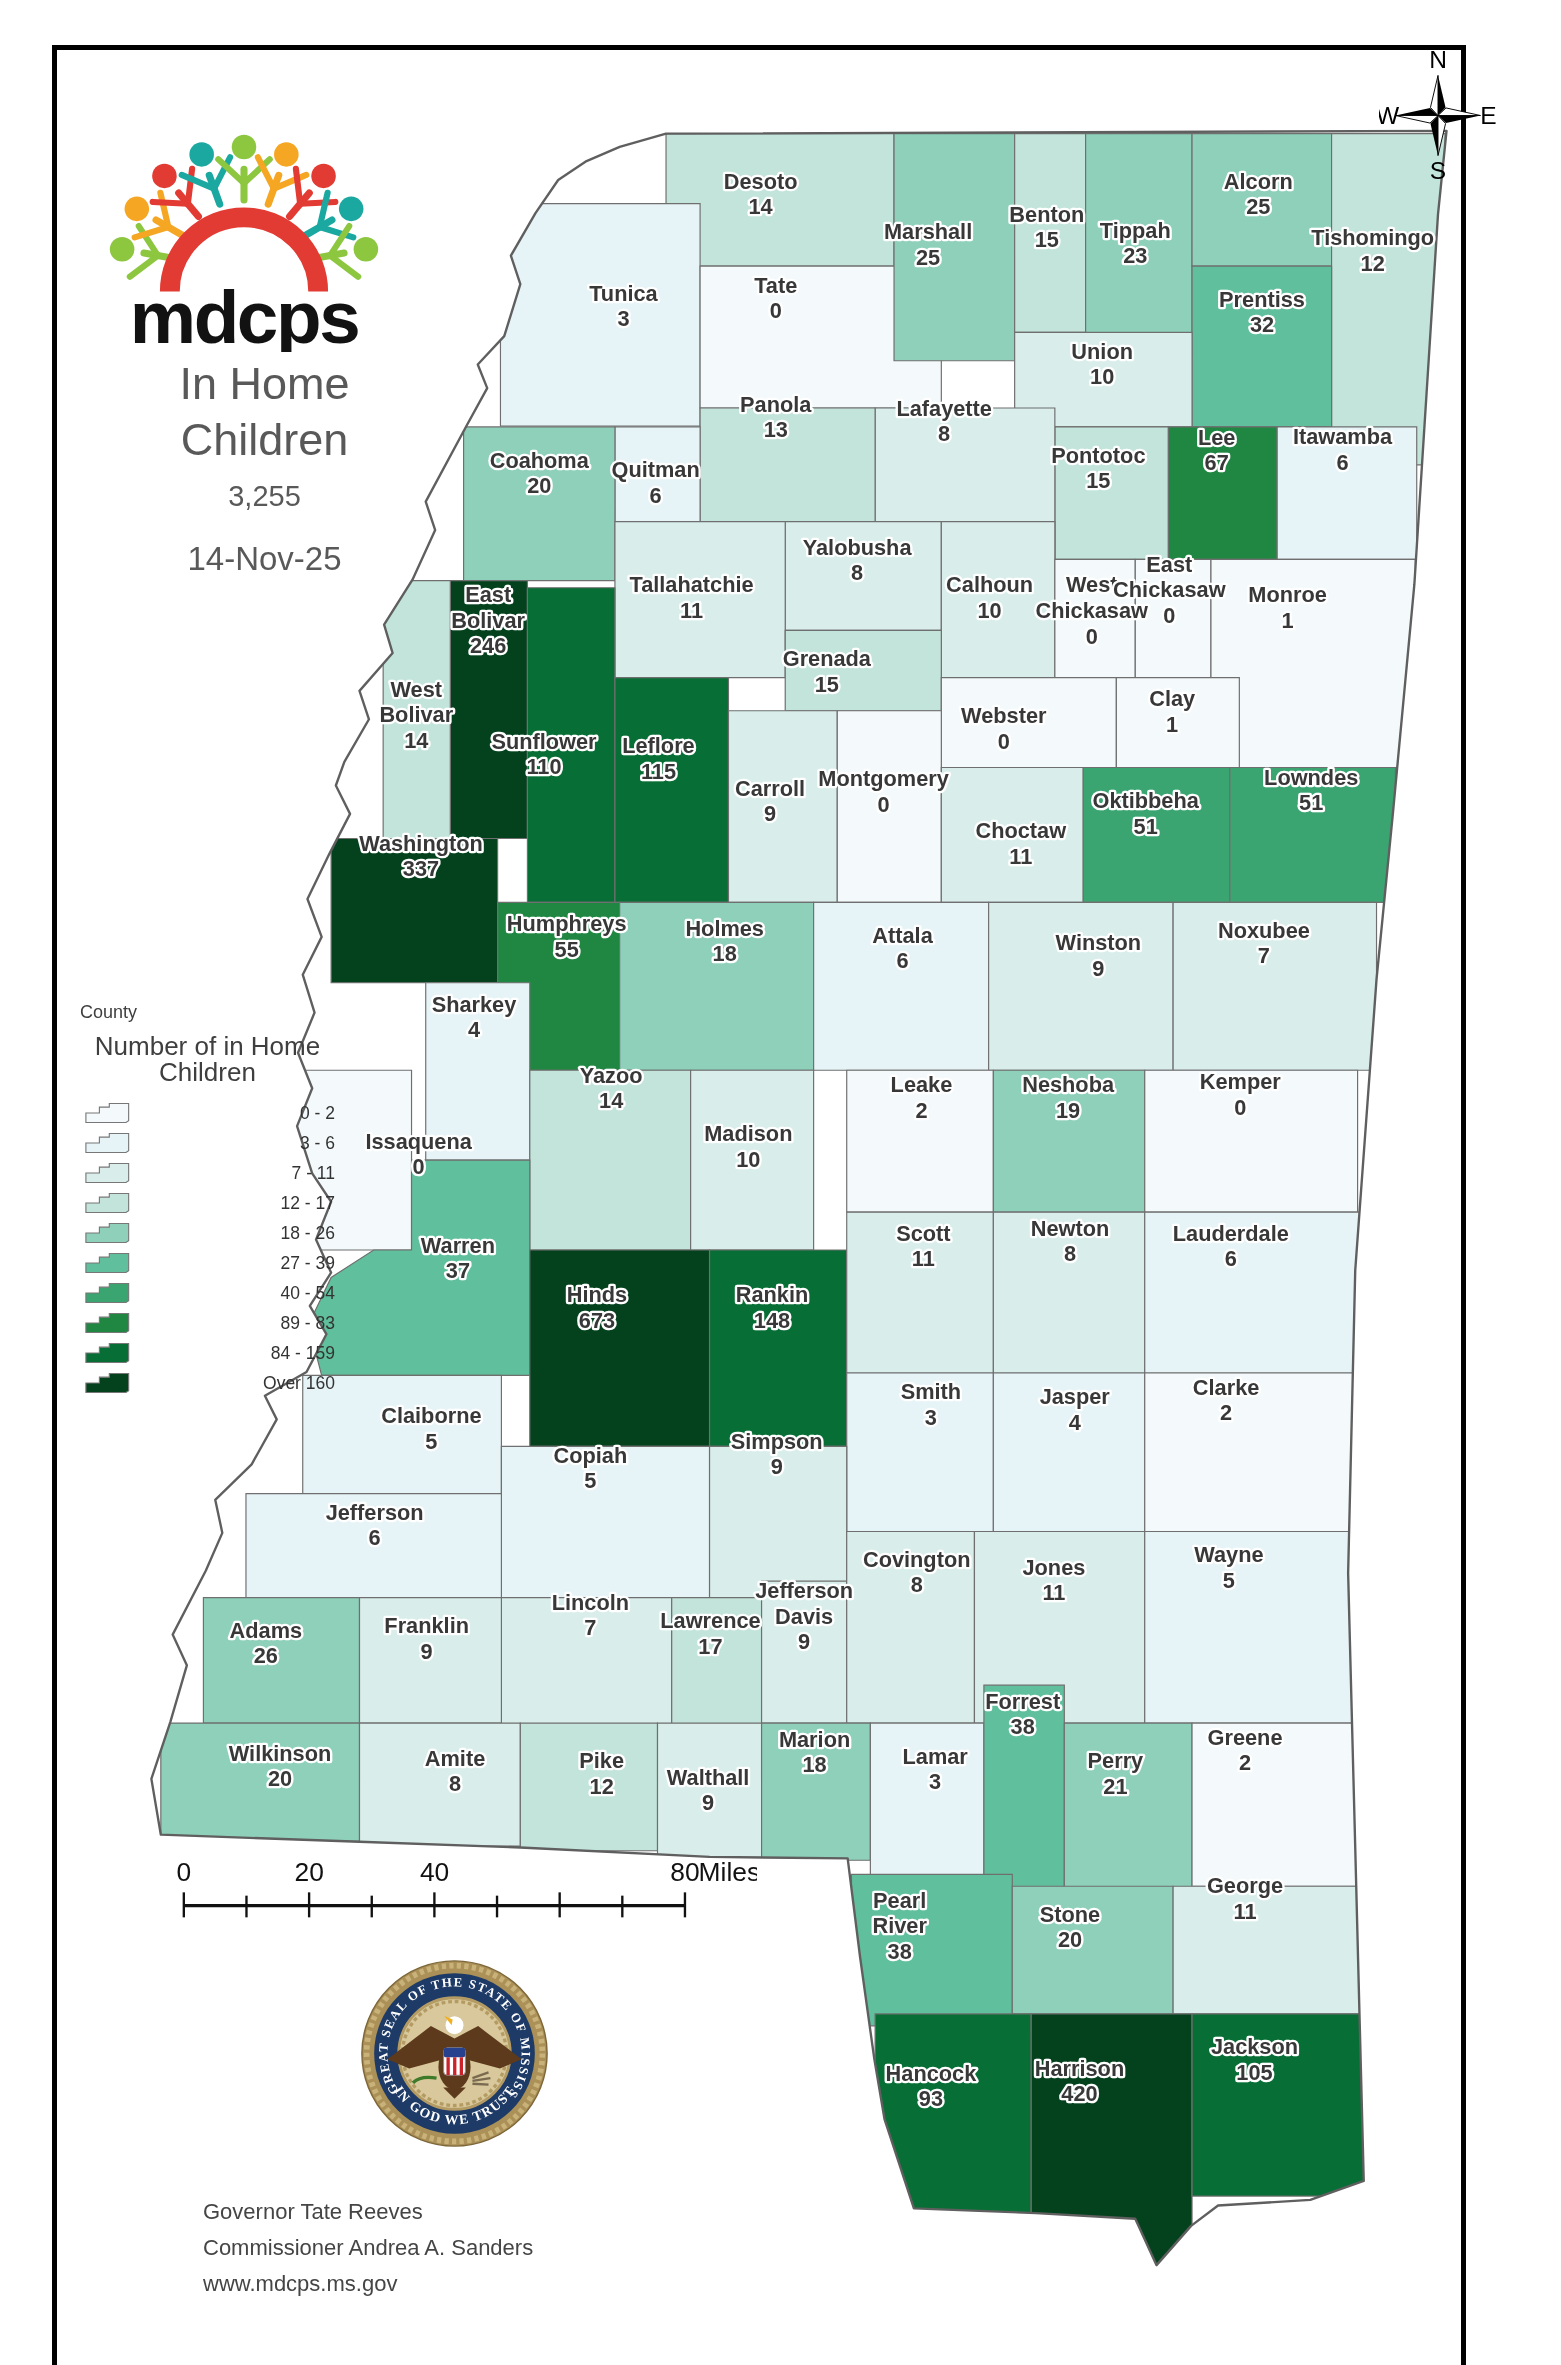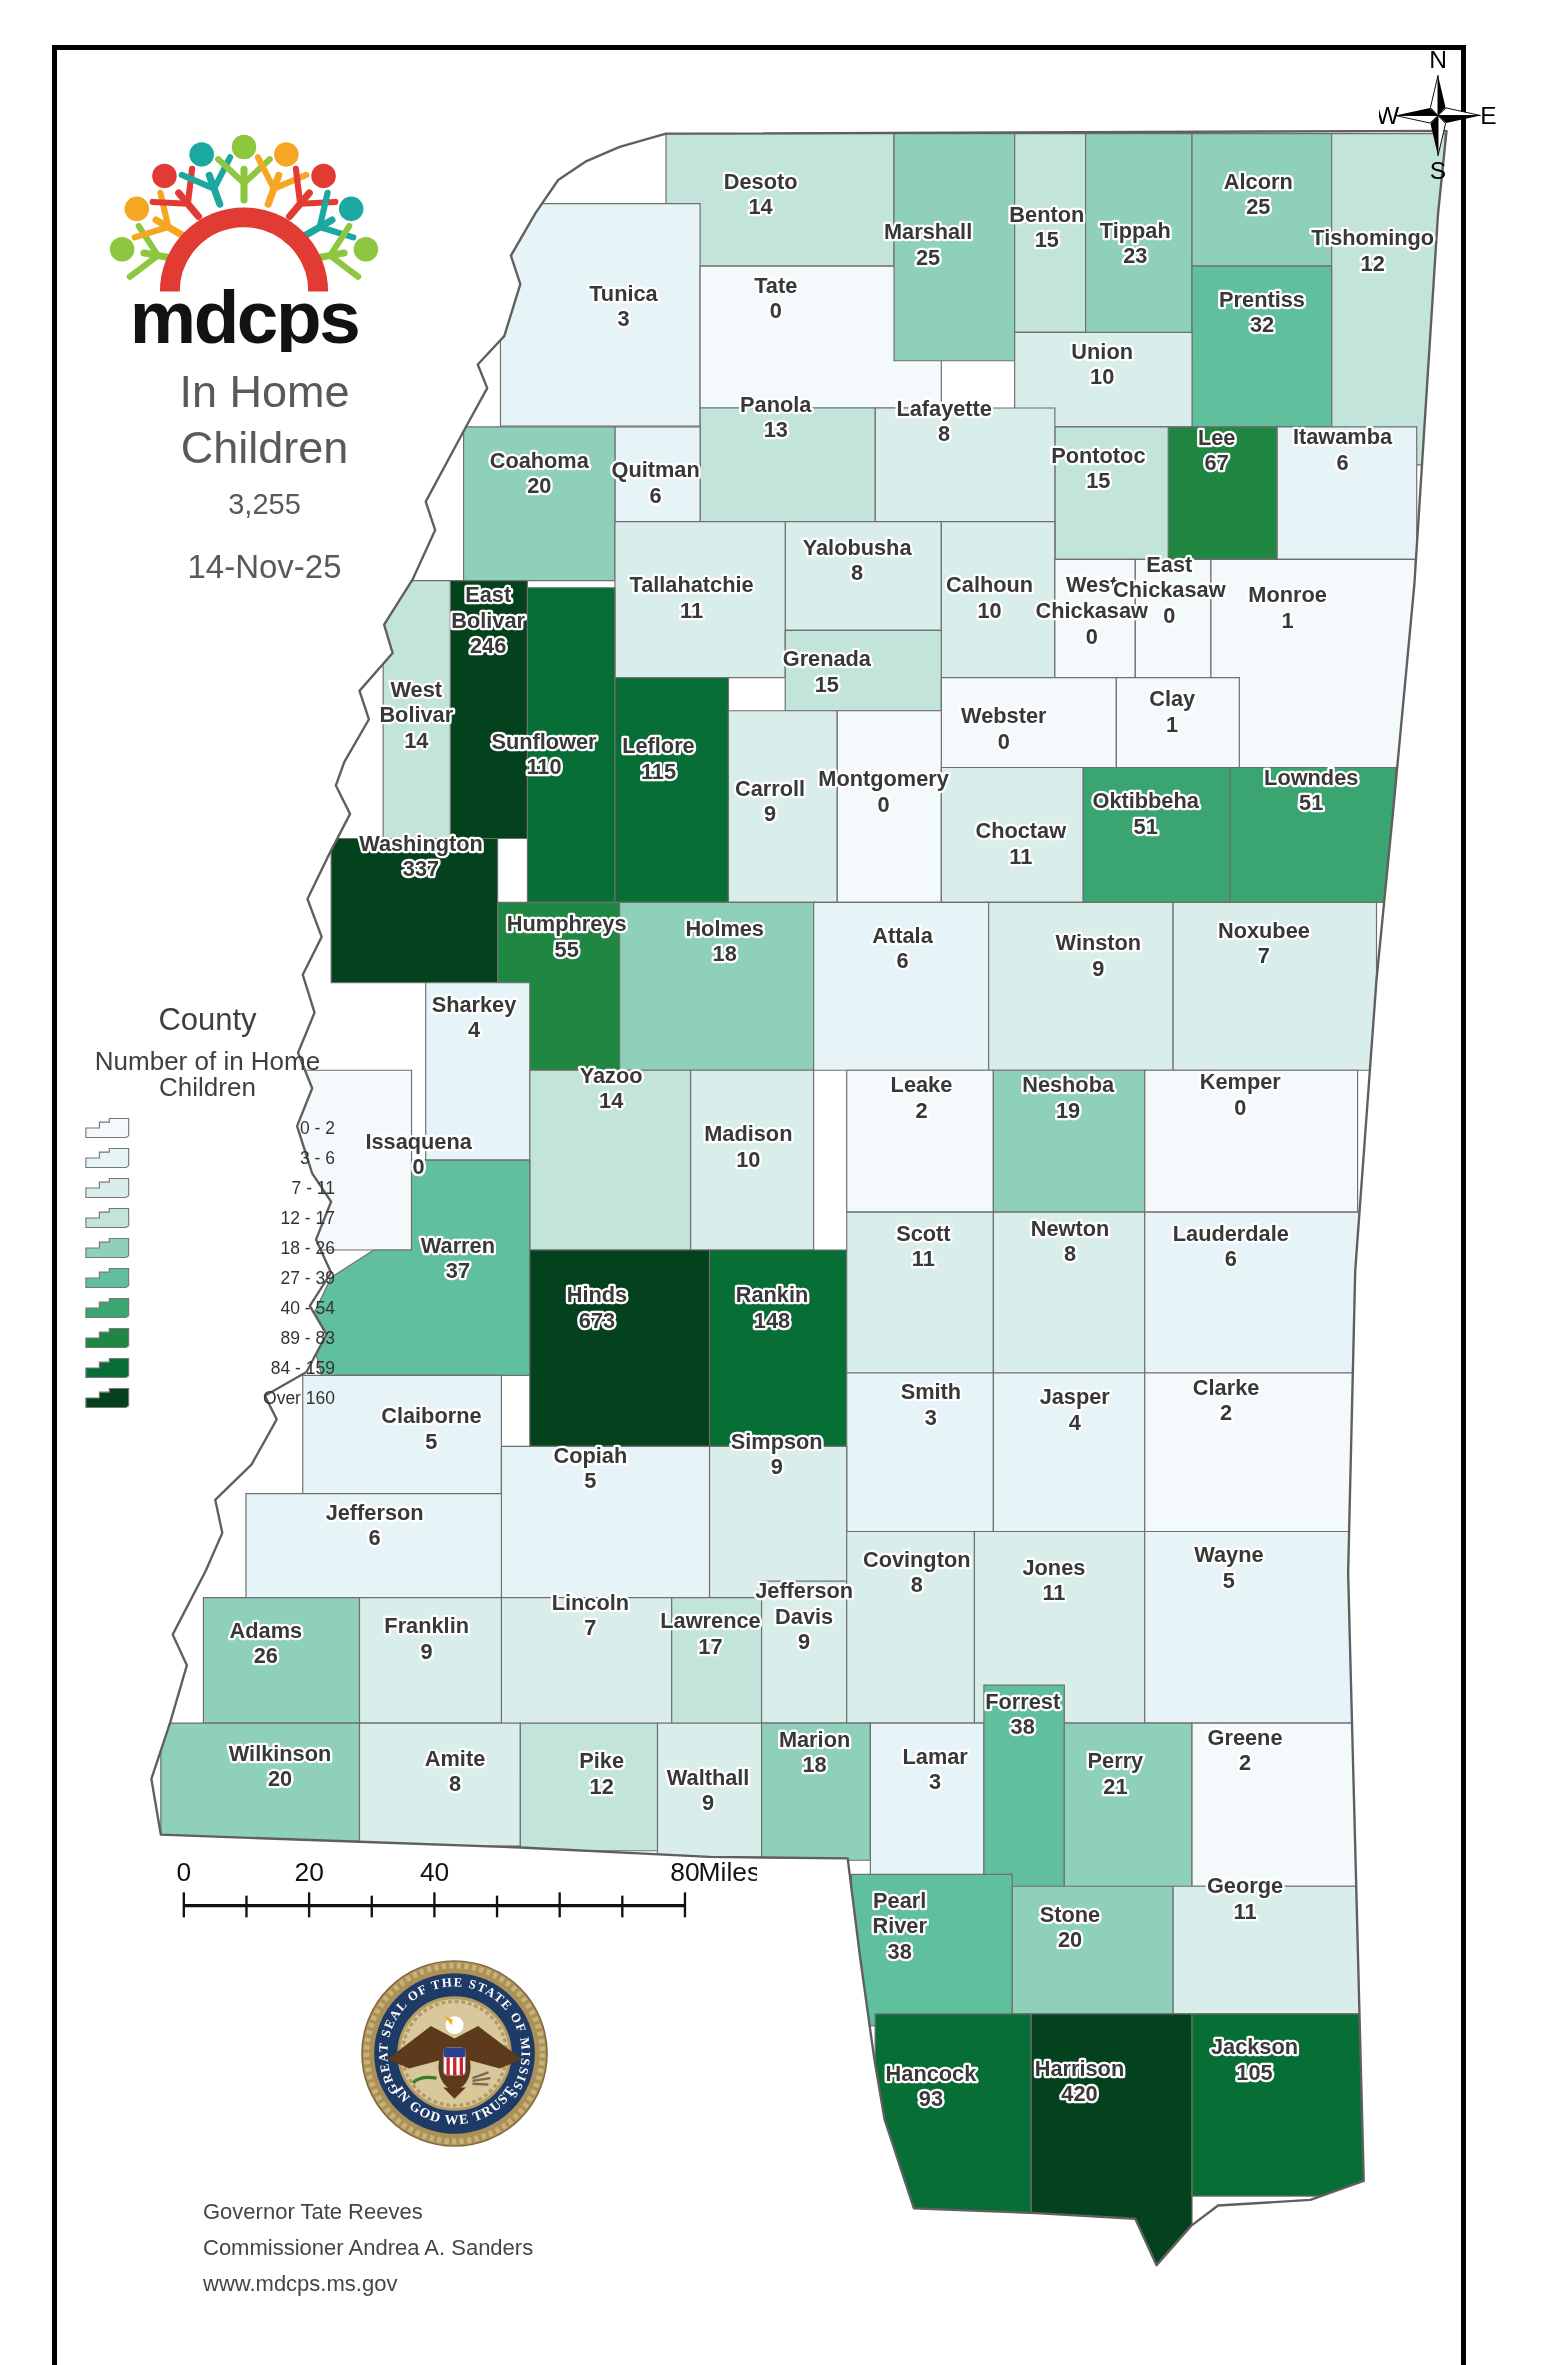--- a/index.html
+++ b/index.html
@@ -7,27 +7,27 @@
         font-family:"Liberation Sans",sans-serif;overflow:hidden;}
   #frame{position:absolute;left:52px;top:45px;width:1404px;height:2315px;
          border:5.2px solid #000;background:transparent;pointer-events:none;}
   #ms-map{position:absolute;left:0;top:0;width:1561px;height:2413px;}
   .county-shape{stroke:#6f6f6f;stroke-width:2.5;}
   #state-outline{fill:none;stroke:#5f5f5f;stroke-width:5;stroke-linejoin:round;}
   .county-label{font:700 46px "Liberation Sans",sans-serif;fill:#383838;
                 stroke:#ffffff;stroke-width:10px;paint-order:stroke;
                 stroke-linejoin:round;text-anchor:middle;}
   
-  #title-block{position:absolute;left:118px;top:364px;width:293px;text-align:center;color:#595959;}
+  #title-block{position:absolute;left:118px;top:356px;width:293px;text-align:center;color:#595959;}
   #title-block .t-line{font-size:45px;line-height:56px;}
   #title-block .t-total{font-size:29px;line-height:56px;}
   #title-block .t-date{font-size:33px;margin-top:16px;}
   
   #legend{position:absolute;left:80px;top:1002px;width:255px;color:#3f3f3f;}
-  #legend .lg-title{font-size:31px;text-align:center;}
+  #legend .lg-title{font-size:18px;text-align:left;}
   #legend .lg-sub{font-size:26px;line-height:25.5px;text-align:center;margin-top:11px;}
   #legend .lg-rows{margin-top:13.2px;}
   .legend-row{display:flex;align-items:center;height:30px;padding-left:4.7px;}
   .legend-row svg{width:45px;height:22px;flex:0 0 auto;}
   .legend-row .legend-label{flex:1;text-align:right;font-size:17.5px;color:#333;}
   .swatch-path{stroke:#777;stroke-width:2.5;}
   
   #scalebar{position:absolute;left:166px;top:1857px;}
   #scalebar text{font:400 56px "Liberation Sans",sans-serif;fill:#111;}
   #scalebar line{stroke:#111;}

